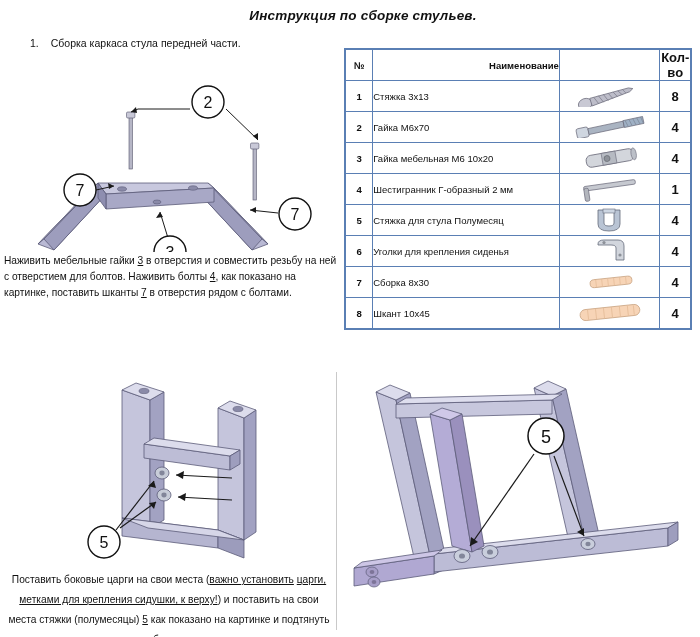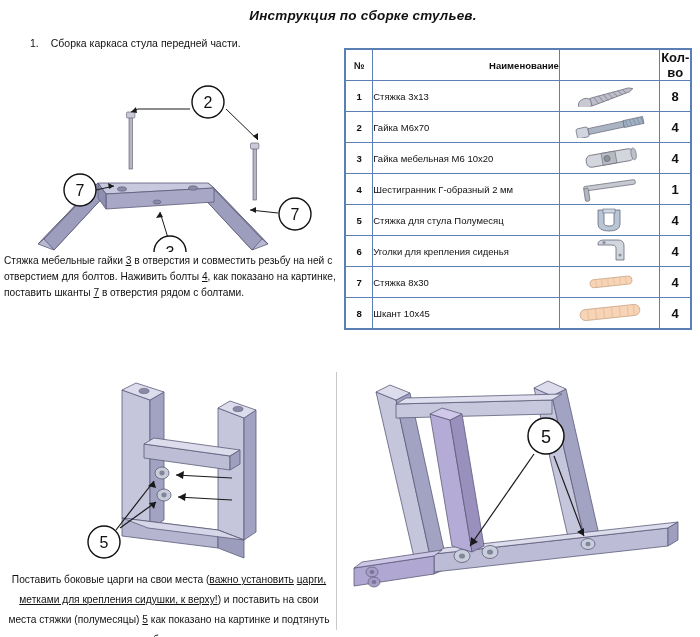--- a/index.html
+++ b/index.html
@@ -212,21 +212,21 @@
       <text x="285" y="158" text-anchor="middle" font-size="16" fill="#111">7</text>
     </g>
     <g>
       <circle cx="160" cy="190" r="16" fill="#ffffff" stroke="#111" stroke-width="1.4"></circle>
       <text x="160" y="196" text-anchor="middle" font-size="16" fill="#111">3</text>
     </g>
   </svg>
 </div>
 
 <div class="para-top">
-  <span>Стяжка мебельные гайки </span><u>3</u><span> в отверстия и совместить резьбу на</span>
+  <span>Наживить мебельные гайки </span><u>3</u><span> в отверстия и совместить резьбу на</span>
   <span>ней с отверстием для болтов. Наживить болты </span><u>4</u><span>, как показано на</span>
   <span>картинке, поставить шканты </span><u>7</u><span> в отверстия рядом с болтами.</span>
 </div>
 
 <div class="table-wrap">
   <table class="parts">
     <thead>
       <tr>
         <th class="hdr c-no">№</th>
         <th class="hdr c-name">Наименование</th>
@@ -347,21 +347,21 @@
                 <circle cx="24" cy="15" r="1.6" fill="#8d9199"></circle>
               </g>
             </svg>
           </div>
         </td>
         <td class="c-qty">4</td>
       </tr>
 
       <tr>
         <td class="c-no">7</td>
-        <td class="c-name">Стяжка 8х30</td>
+        <td class="c-name">Сборка 8х30</td>
         <td class="c-pic">
           <div class="picbox">
             <svg width="84" height="20" viewBox="0 0 84 20">
               <g transform="rotate(-6 42 10)">
                 <rect x="22" y="6" width="42" height="8" rx="4" fill="#f7d4b6" stroke="#c9a483" stroke-width="0.8"></rect>
                 <g stroke="#e4bb97" stroke-width="0.7">
                   <path d="M28,6.5 L28,13.5"></path>
                     <path d="M34,6.2 L34,13.8"></path>
                     <path d="M40,6.2 L40,13.8"></path>
                   <path d="M46,6.2 L46,13.8"></path>

